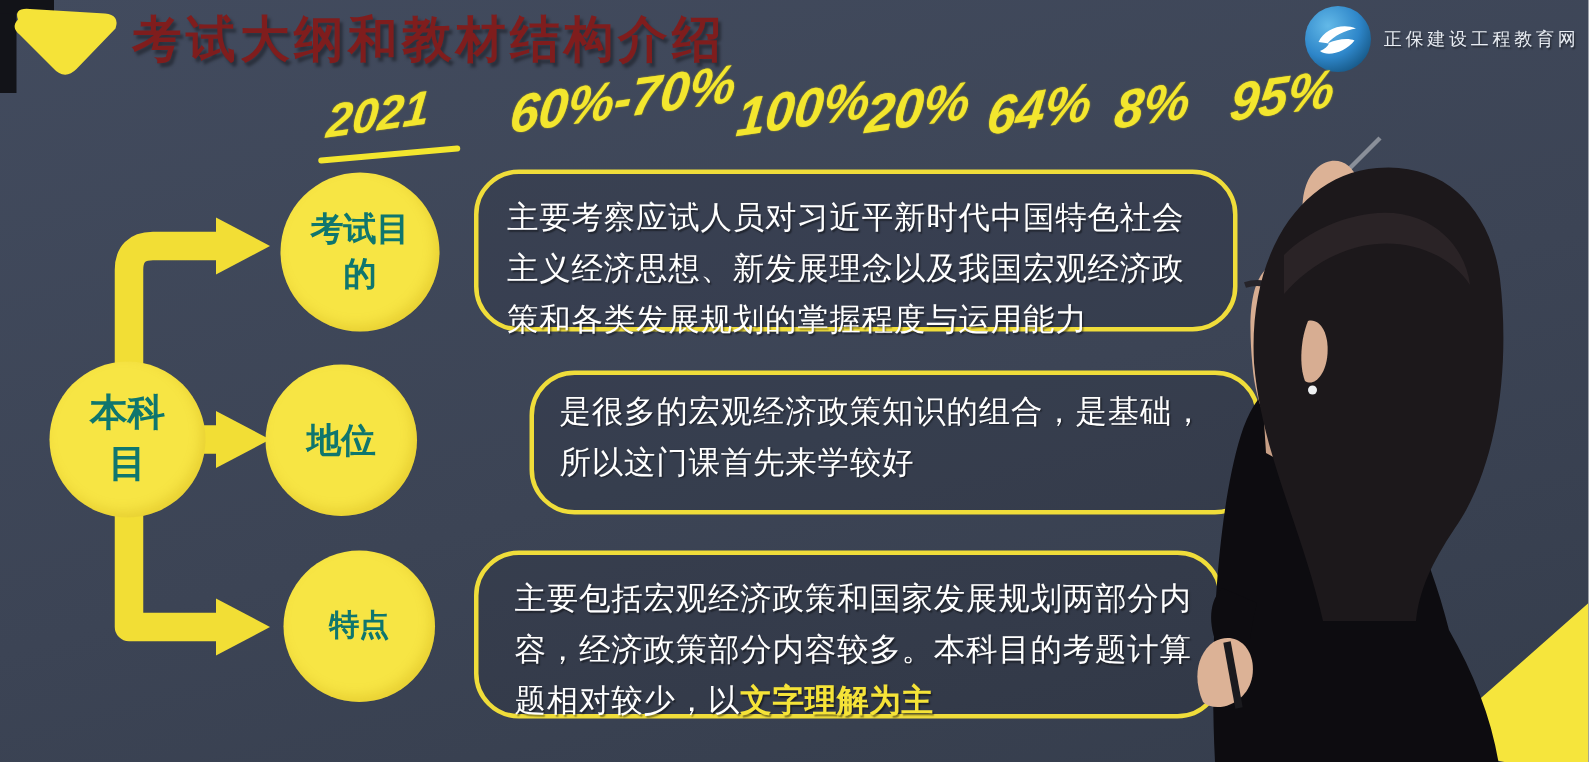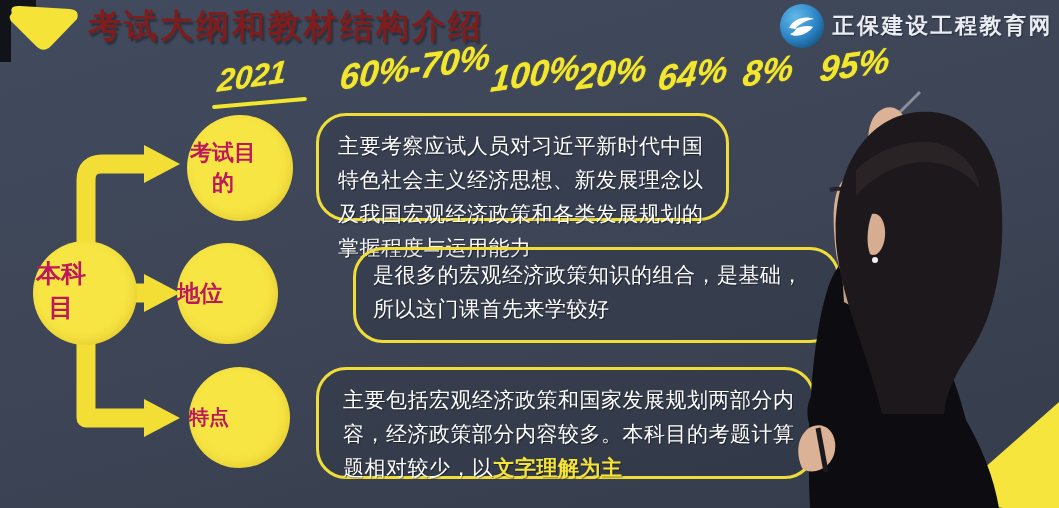--- a/index.html
+++ b/index.html
@@ -13,35 +13,35 @@
   
   .page-title{
     left:88px;top:4px;font-size:33px;font-weight:bold;color:#7f1d1d;
     letter-spacing:3px;text-shadow:2px 3px 2px rgba(0,0,0,.35);white-space:nowrap;
   }
   .corner-black-strip{left:0;top:0;width:11px;height:62px;background:#121318;}
   .corner-black-top{left:0;top:0;width:36px;height:9px;background:#121318;}
 
   .logo{right:6px;top:3px;display:flex;align-items:center;gap:8px;}
   .logo-texts{display:flex;flex-direction:column;line-height:1.25;}
-  .logo-name{font-size:22px;font-weight:bold;color:#e9edf3;letter-spacing:2.5px;text-shadow:1px 1px 1px rgba(0,0,0,.4);}
+  .logo-name{font-size:12px;font-weight:normal;color:#e9edf3;letter-spacing:2.5px;text-shadow:1px 1px 1px rgba(0,0,0,.4);}
   .logo-url{font-size:15px;font-weight:bold;color:#e4e8ef;letter-spacing:1px;text-shadow:1px 1px 1px rgba(0,0,0,.4);}
 
   
   .hw{
     color:#f3e62e;font-weight:bold;font-style:italic;white-space:nowrap;
     transform:rotate(-8deg) skewX(-14deg);transform-origin:left bottom;
     text-shadow:0 0 1px #d8c714;
   }
   .hw-underline{background:#f3e62e;height:4px;border-radius:2px;transform:rotate(-5deg);}
 
   
   .node{
-    background:#f7e544;border-radius:50%;display:flex;align-items:center;
-    color:#be185d;font-weight:bold;text-align:center;box-shadow:inset -3px -4px 8px rgba(190,150,0,.25);
+    background:#f7e544;border-radius:50%;display:flex;align-items:center;justify-content:center;
+    color:#0f766e;font-weight:bold;text-align:center;box-shadow:inset -3px -4px 8px rgba(190,150,0,.25);
   }
   .node-inner{line-height:1.35;}
   .desc-box{
     border:3px solid #f0dd3a;border-radius:30px;background:rgba(10,12,20,.10);
     color:#ffffff;font-size:21px;line-height:34px;letter-spacing:.5px;
     padding:13px 16px 10px 17px;text-shadow:1px 1px 1px rgba(0,0,0,.45);
     box-sizing:border-box;
   }
   .hl{color:#f5e338;font-weight:bold;}
 </style>
@@ -87,35 +87,35 @@
     <path d="M146,164 L102,164 Q86,164 86,180 L86,418 L146,418"></path>
     <path d="M130,293 L146,293"></path>
   </g>
   <g fill="#f2de35">
     <polygon points="144,145 180,164 144,183"></polygon>
     <polygon points="144,274 180,293 144,312"></polygon>
     <polygon points="144,399 180,418 144,437"></polygon>
   </g>
 </svg>
 
-<div class="abs node" style="left:33px;top:241px;width:104px;height:104px;font-size:25px;font-family:Liberation Mono, monospace;">
+<div class="abs node" style="left:33px;top:241px;width:104px;height:104px;font-size:25px;">
   <div class="node-inner" style="width:56px;">本科目</div>
 </div>
 
 <div class="abs node" style="left:187px;top:115px;width:106px;height:106px;font-size:22px;">
   <div class="node-inner" style="width:72px;">考试目的</div>
 </div>
 <div class="abs node" style="left:177px;top:243px;width:101px;height:101px;font-size:23px;">
   <div class="node-inner">地位</div>
 </div>
 <div class="abs node" style="left:189px;top:367px;width:101px;height:101px;font-size:20px;">
   <div class="node-inner">特点</div>
 </div>
 
-<div class="abs desc-box" style="left:316px;top:113px;width:413px;height:108px;padding-left:19px;">
+<div class="abs desc-box" style="left:316px;top:113px;width:509px;height:108px;padding-left:19px;">
   <span>主要考察应试人员对习近平新时代中国特色社会主义经济思想、新发展理念以及我国宏观经济政策和各类发展规划的掌握程度与运用能力</span>
 </div>
 <div class="abs desc-box" style="left:316px;top:247px;width:487px;height:96px;padding-top:8px;margin-left:37px;">
   <span>是很多的宏观经济政策知识的组合，是基础，所以这门课首先来学较好</span>
 </div>
 <div class="abs desc-box" style="left:316px;top:367px;width:499px;height:112px;padding-left:24px;">
   <span>主要包括宏观经济政策和国家发展规划两部分内容，经济政策部分内容较多。本科目的考题计算题相对较少，以</span><span class="hl">文字理解为主</span>
 </div>
 
 <svg class="abs" style="left:796px;top:0;" width="263" height="508" viewBox="0 0 263 508">

